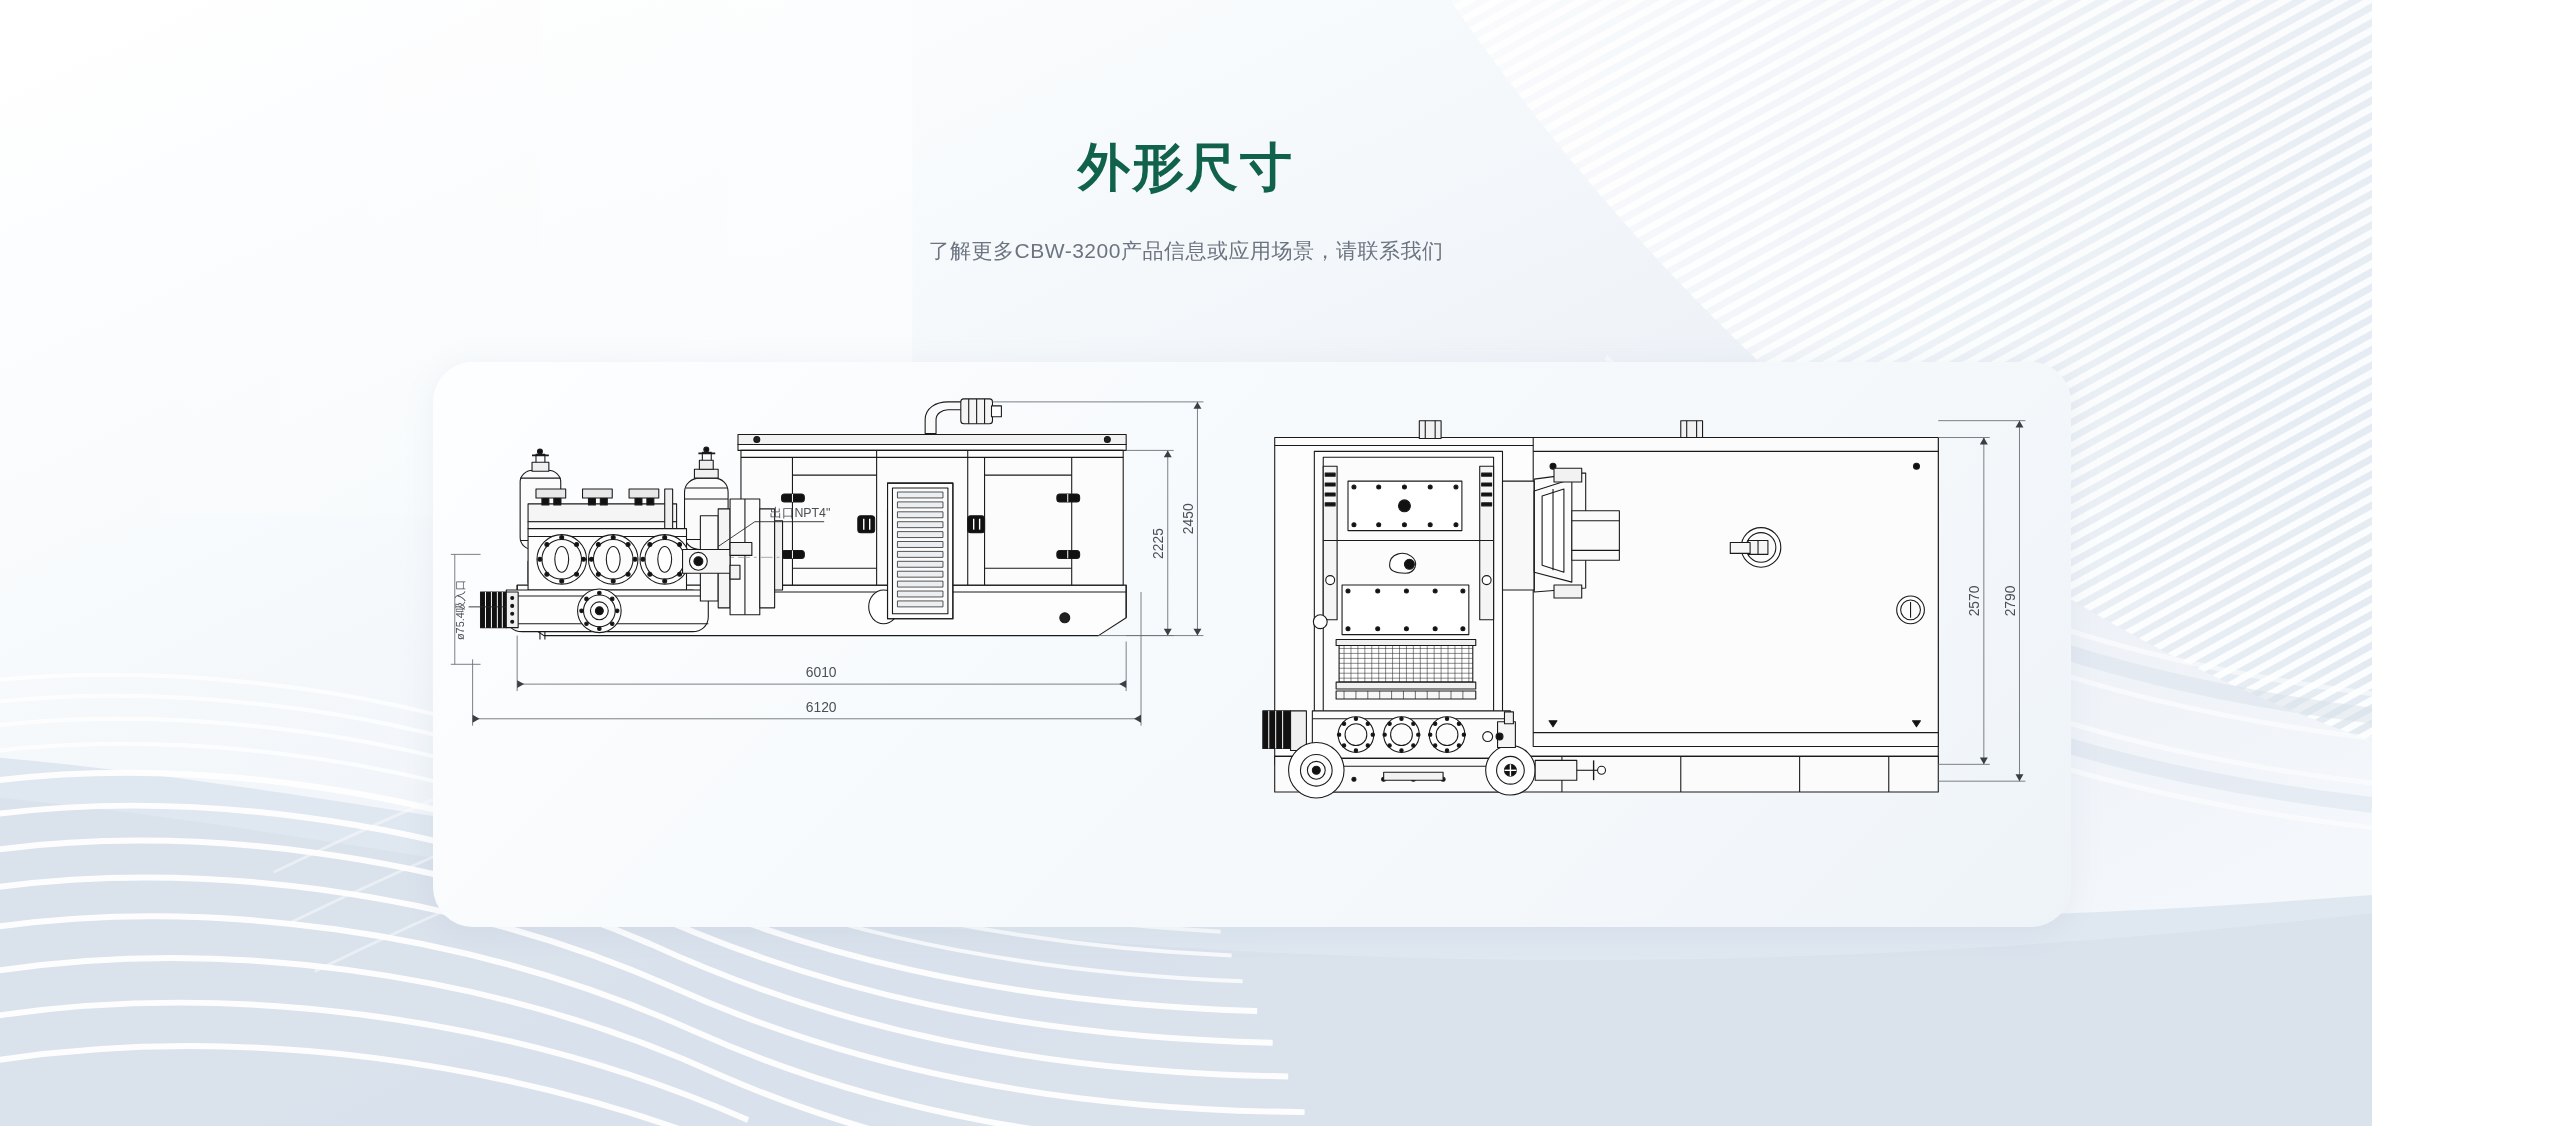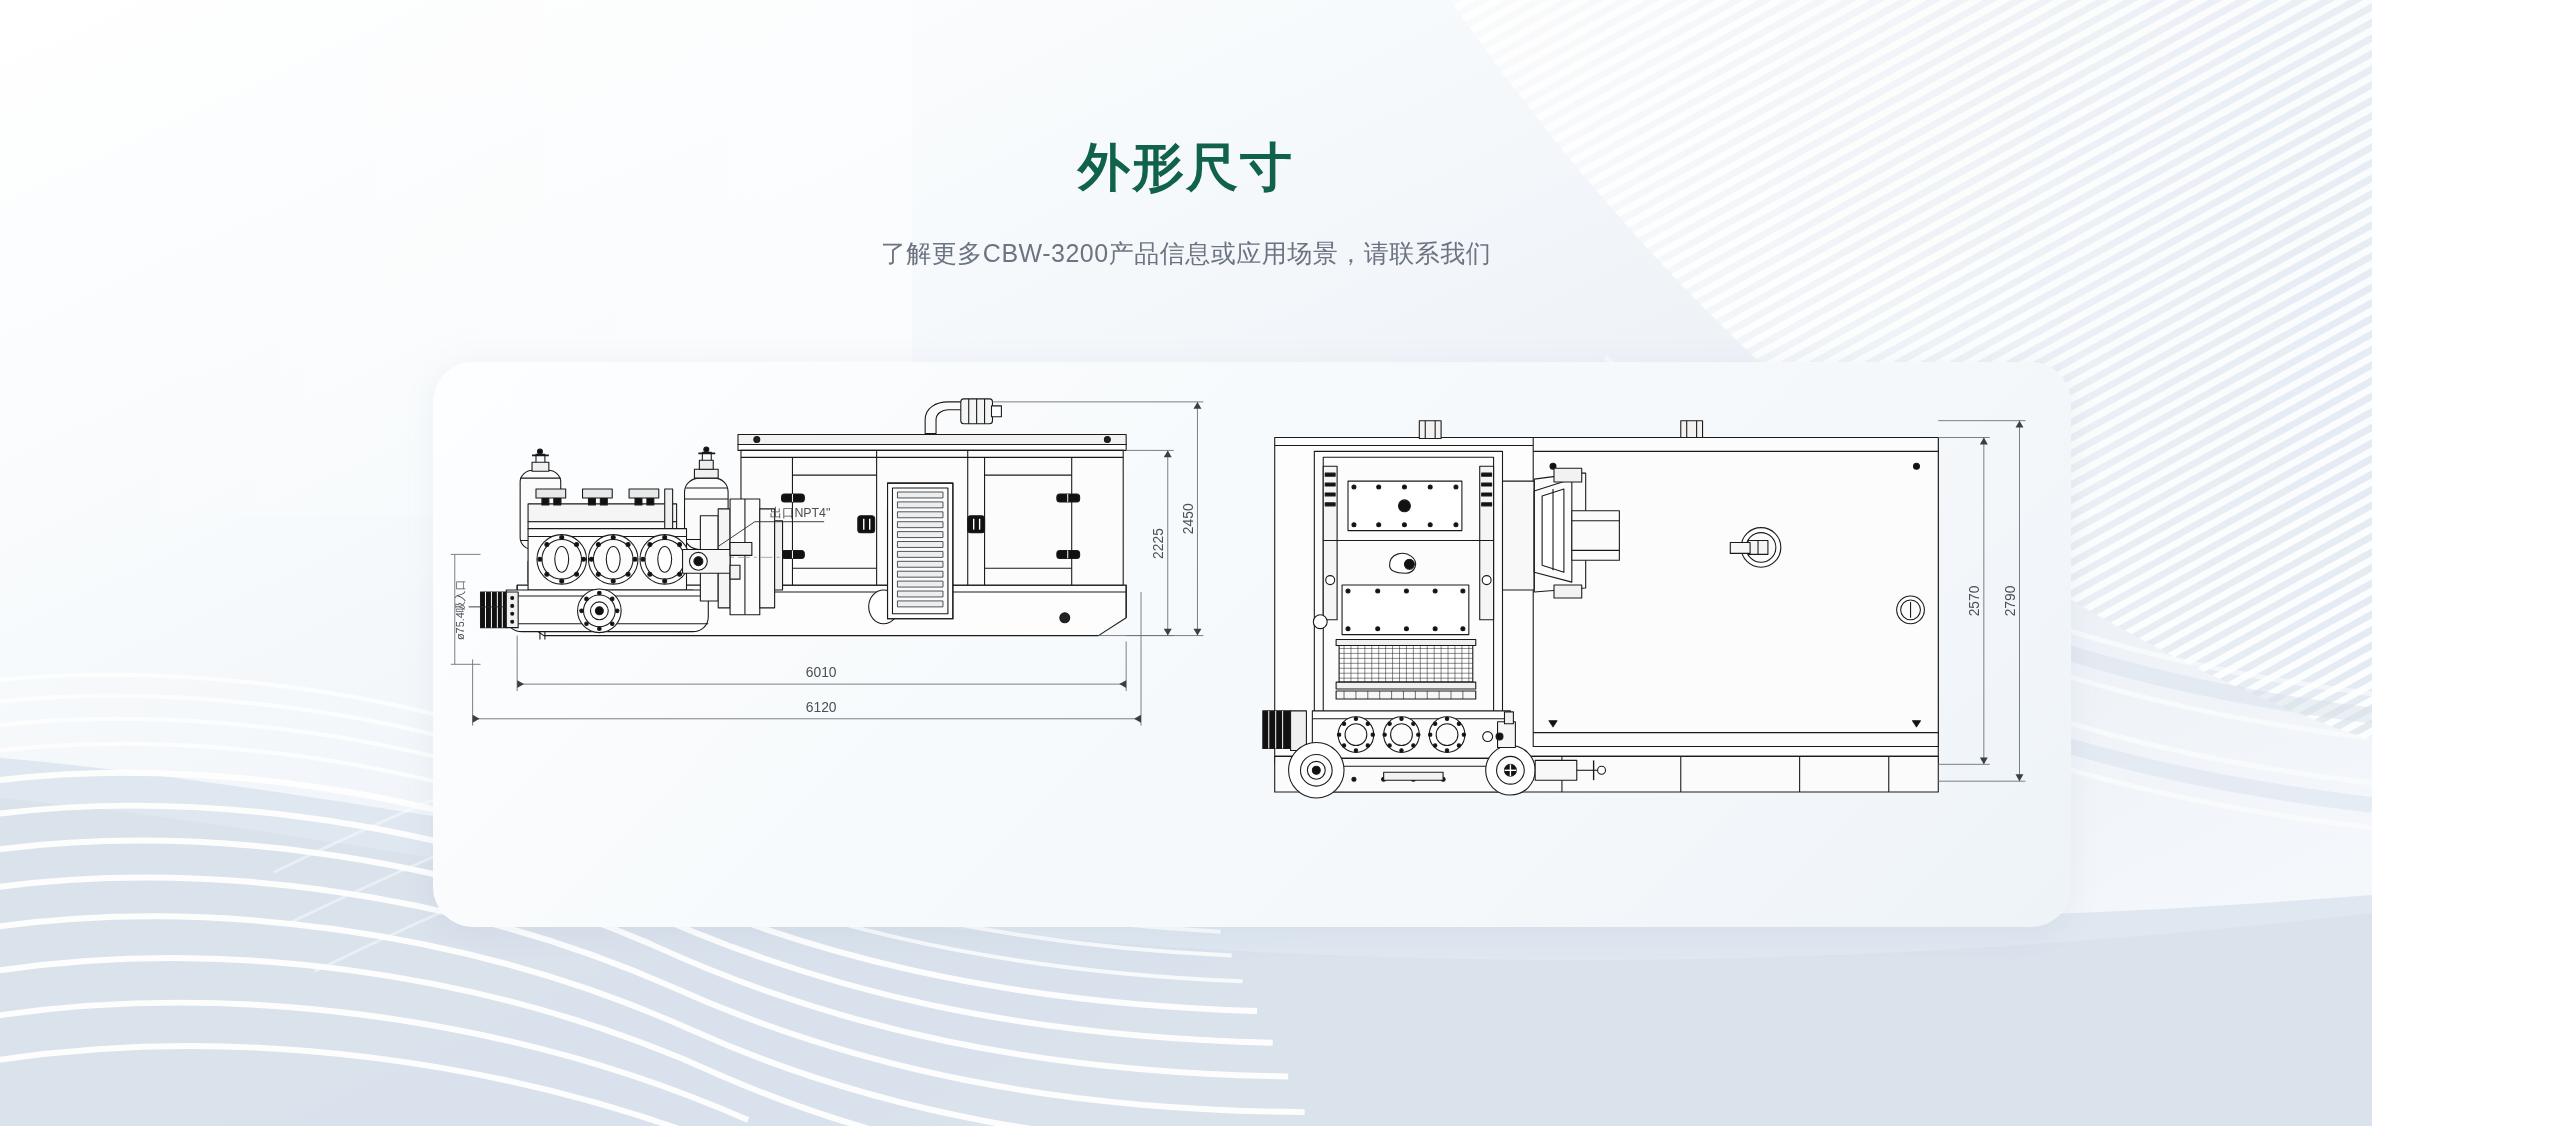--- a/index.html
+++ b/index.html
@@ -39,21 +39,21 @@
     font-size: 52px;
     line-height: 1.1;
     font-weight: bold;
     letter-spacing: 2px;
     color: #11624a;
     font-family: "Liberation Sans", "DejaVu Sans", sans-serif;
   }
   .page-subtitle {
     margin: 0;
     padding-top: 40px;
-    font-size: 25px;
+    font-size: 21px;
     line-height: 1.4;
     color: #6b7480;
     letter-spacing: 0.5px;
     font-weight: normal;
   }
 
   
   .card {
     position: absolute;
     left: 433px;

